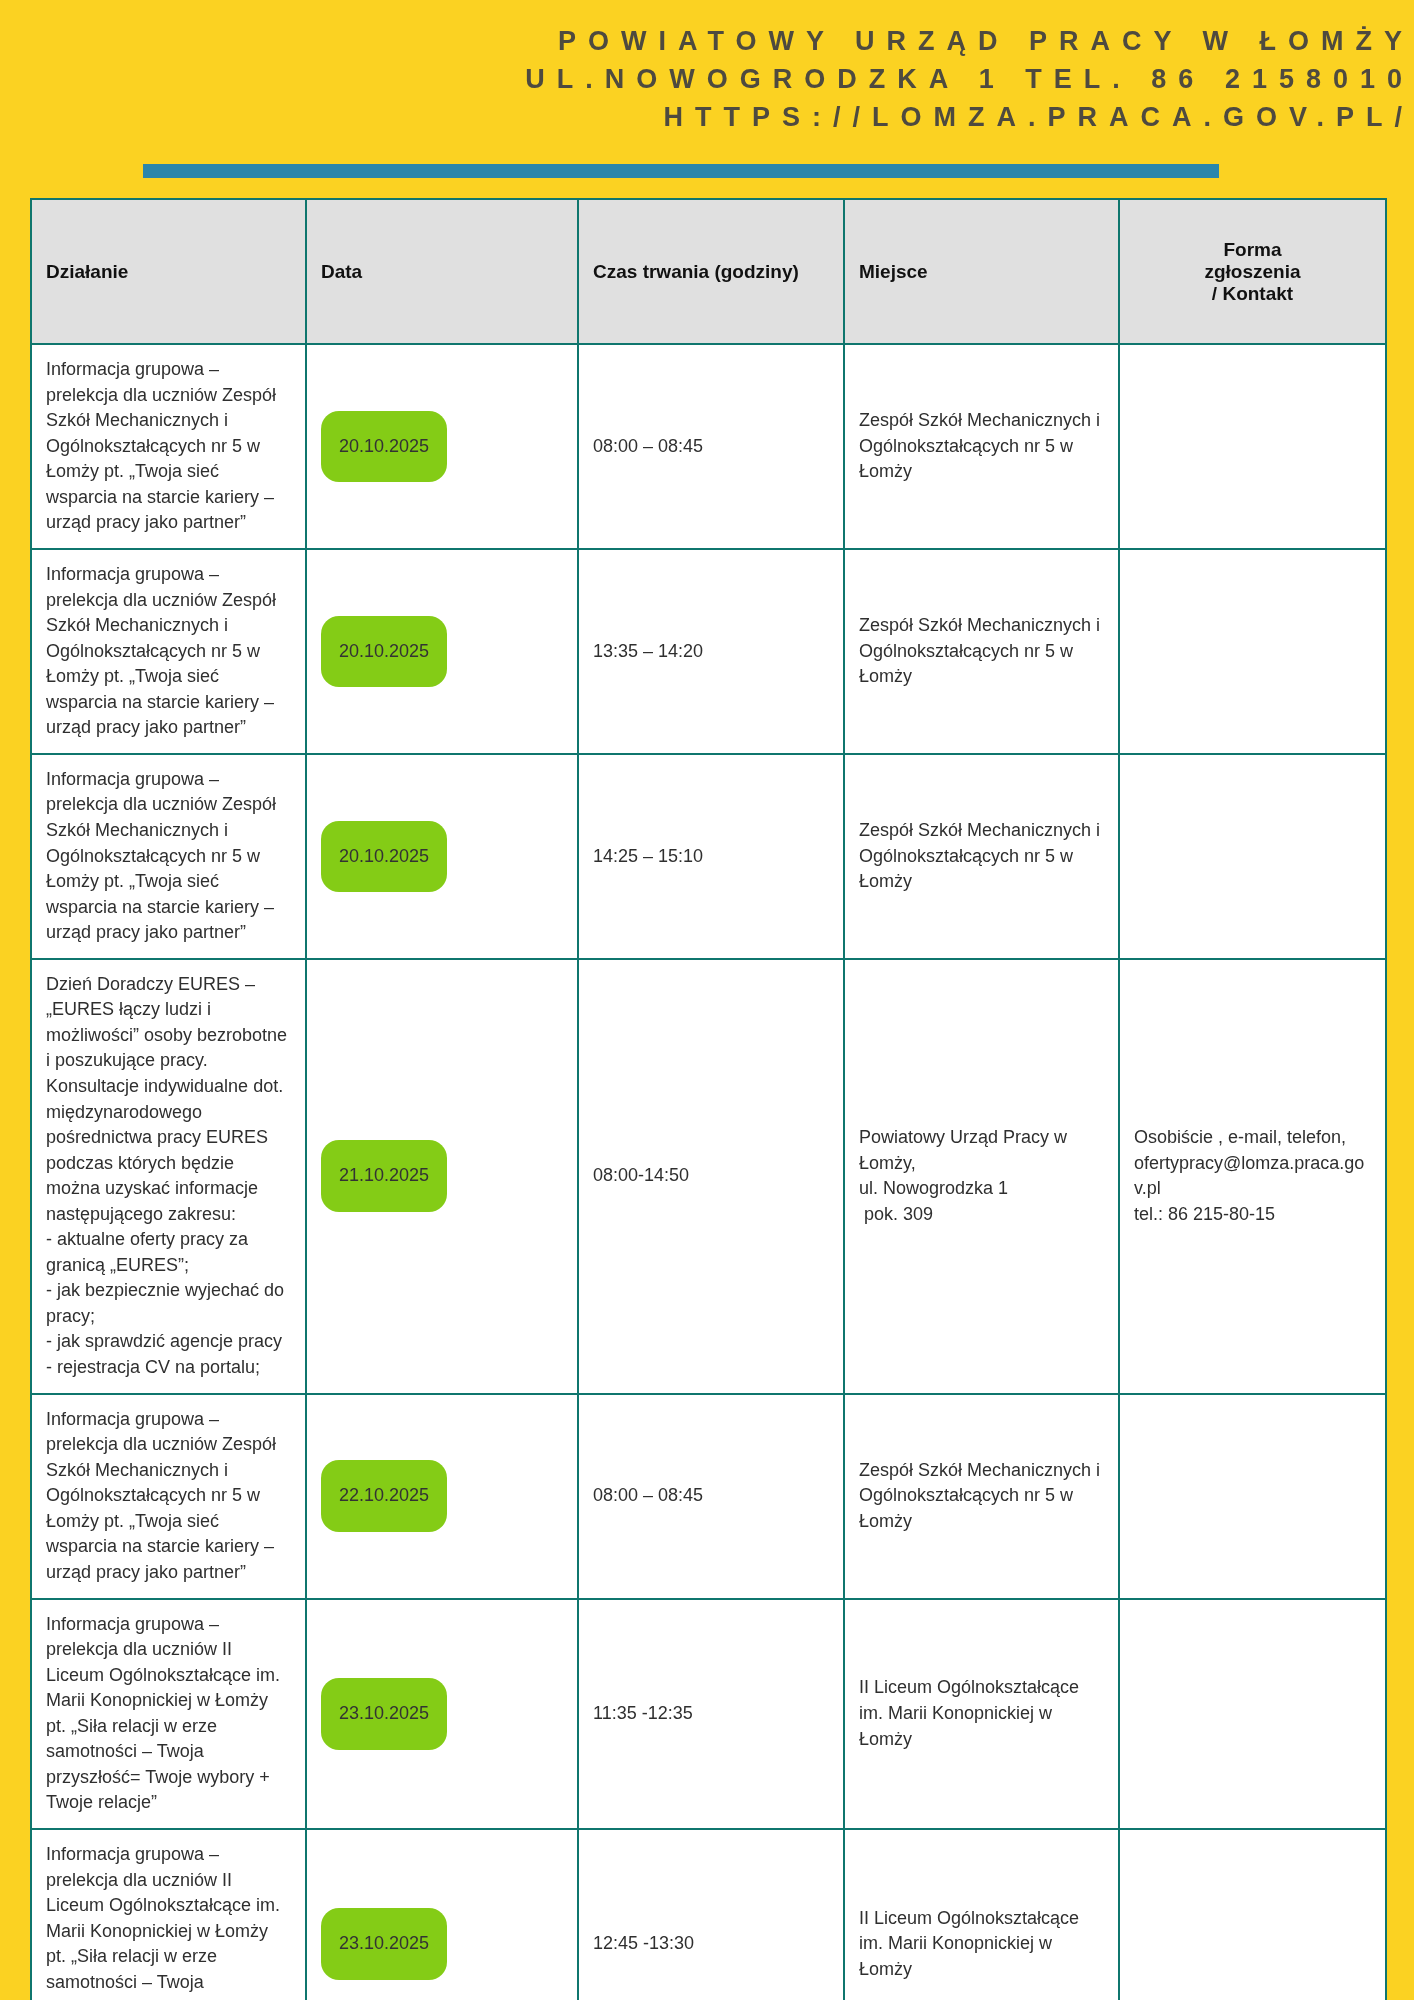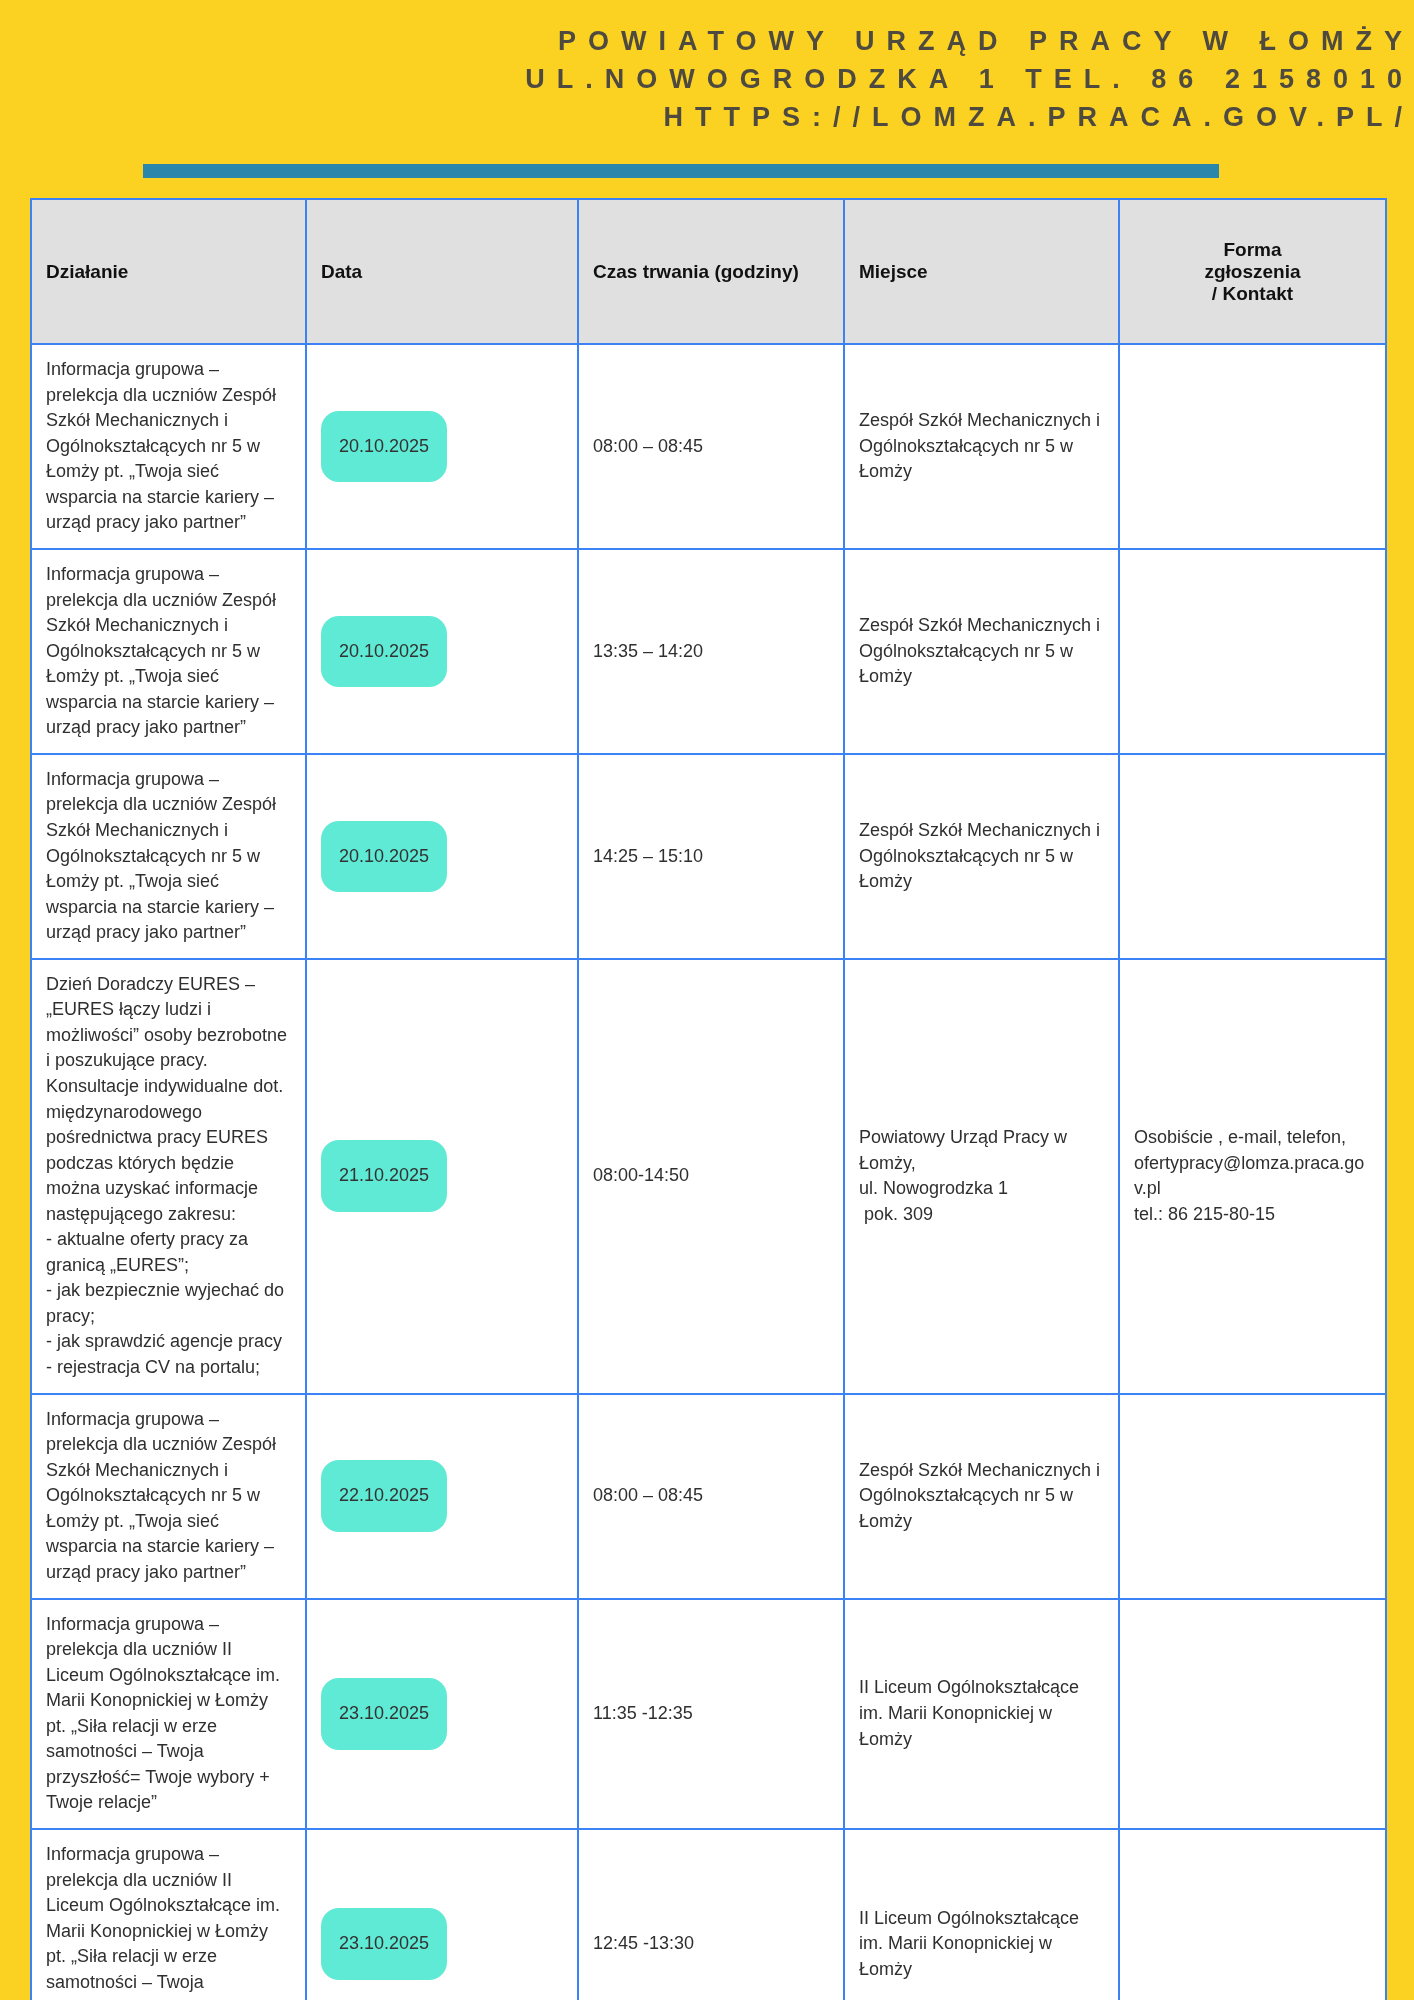--- a/index.html
+++ b/index.html
@@ -34,21 +34,21 @@
     height: 14px;
   }
   table.schedule {
     margin: 20px 0 0 30px;
     width: 1355px;
     border-collapse: collapse;
     table-layout: fixed;
     background: #ffffff;
   }
   th, td {
-    border: 2px solid #3b82f6;
+    border: 2px solid #0f766e;
     vertical-align: middle;
   }
   th {
     background: #E0E0E0;
     font-size: 19px;
     font-weight: bold;
     color: #111111;
     text-align: left;
     padding: 10px 14px;
   }
@@ -64,21 +64,21 @@
     background: #ffffff;
   }
   td.action, td.place, td.contact {
     white-space: pre-line;
   }
   td.contact {
     overflow-wrap: anywhere;
   }
   .pill {
     display: inline-block;
-    background: #5eead4;
+    background: #84cc16;
     border-radius: 18px;
     padding: 23px 18px;
     font-size: 18px;
     color: #333333;
   }
   thead tr { height: 145px; }
   tbody tr:nth-child(1) { height: 205px; }
   tbody tr:nth-child(2) { height: 190px; }
   tbody tr:nth-child(3) { height: 205px; }
   tbody tr:nth-child(4) { height: 395px; }

